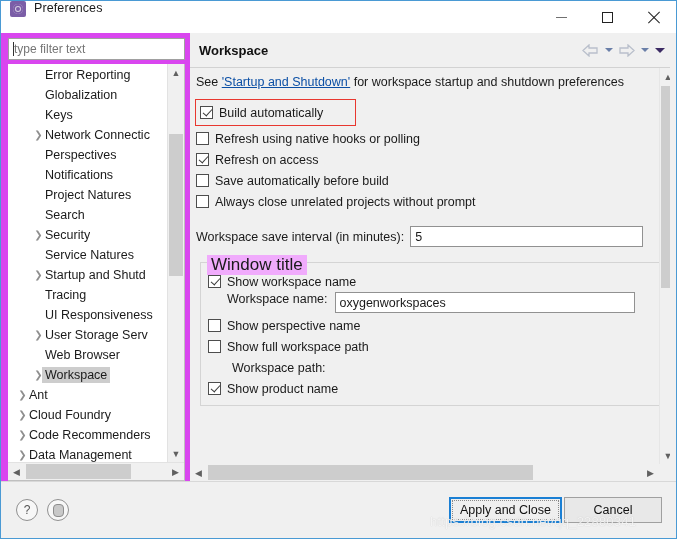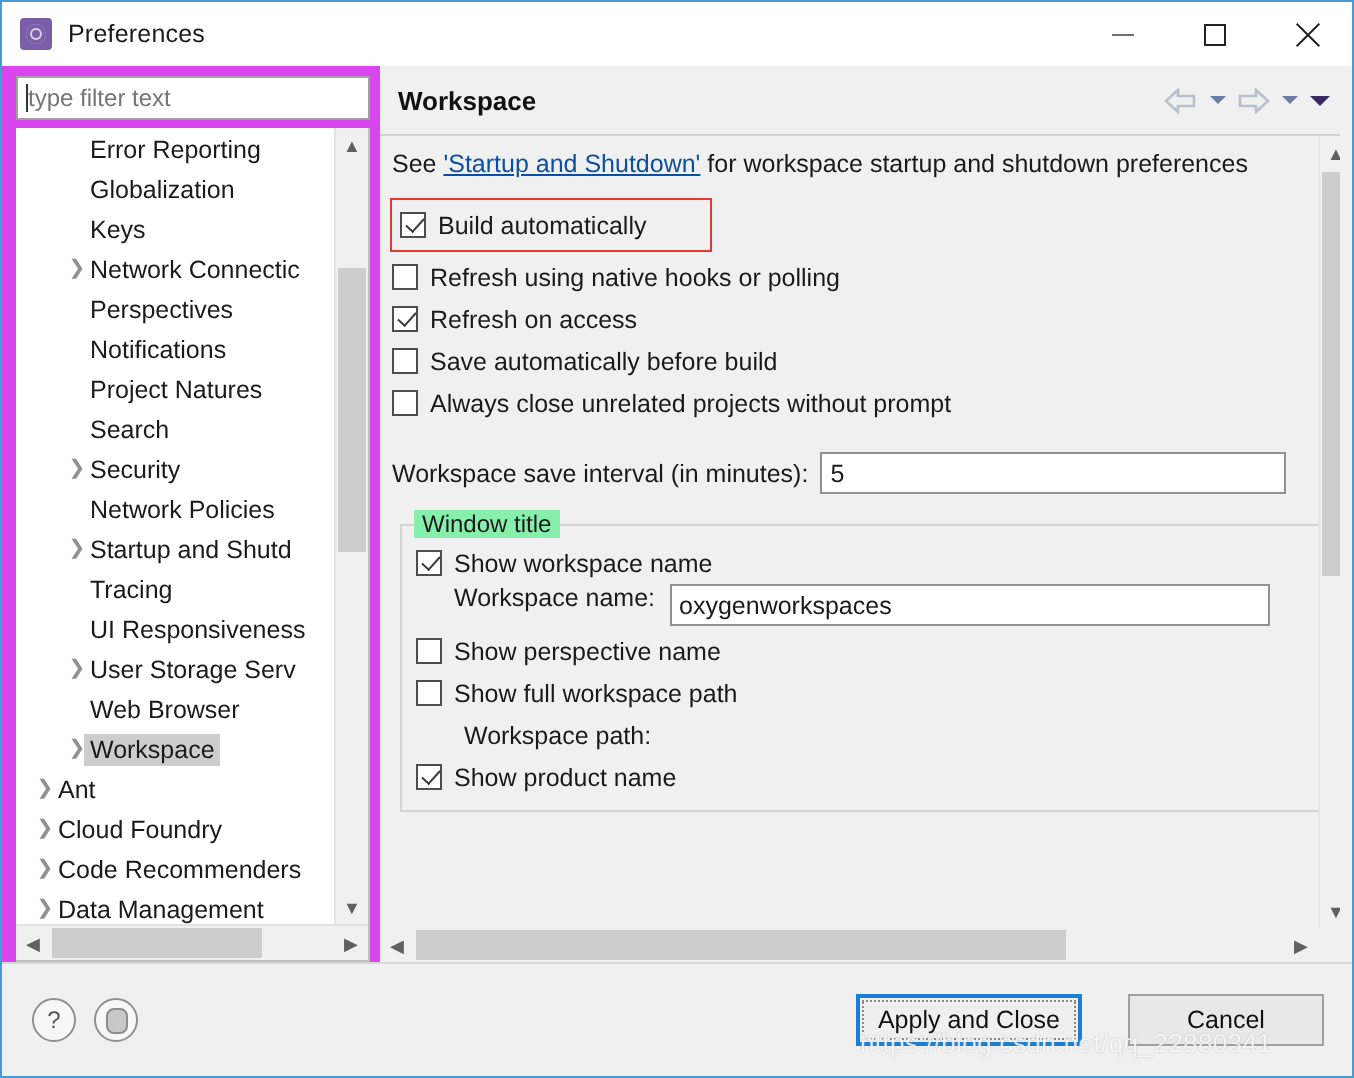--- a/index.html
+++ b/index.html
@@ -27,21 +27,20 @@
     background: #f0f0f0;
     display: flex;
     flex-direction: column;
   }
 
   
   .titlebar {
     height: 32px;
     background: #ffffff;
     display: flex;
-    align-items: center;
     flex: 0 0 auto;
     position: relative;
   }
   .title-icon {
     width: 16px; height: 16px;
     margin-left: 9px;
     background: #7b5ea7;
     border-radius: 2px;
     position: relative;
     flex: 0 0 auto;
@@ -387,23 +386,23 @@
   .groupbox {
     margin: 15px 0 0 4px;
     border: 1px solid #d4d4d4;
     border-right: 0;
     position: relative;
     padding: 8px 0 6px 7px;
   }
   .groupbox > .gb-title {
     position: absolute;
     top: -8px; left: 6px;
-    background: #86efac;
+    background: #f0abfc;
     padding: 0 4px;
-    font-size: 12px;
+    font-size: 17px;
     color: #1a1a1a;
   }
   .indent-row {
     display: flex;
     align-items: flex-start;
     padding-left: 19px;
     font-size: 12.5px;
     white-space: nowrap;
     height: 23px;
   }
@@ -470,21 +469,21 @@
     content: "";
     width: 9px; height: 11px;
     background: #c8c8c8;
     border: 1px solid #8d8d8d;
     border-radius: 4px;
   }
   .btn-group {
     position: absolute;
     right: 14px;
     display: flex;
-    gap: 23px;
+    gap: 2px;
     align-items: center;
   }
   .btn {
     height: 26px;
     min-width: 98px;
     background: #e8e8e8;
     border: 1px solid #a0a0a0;
     box-sizing: border-box;
     display: flex;
     align-items: center;
@@ -579,21 +578,21 @@
               <div class="tree-item depth1">
                 <span class="arrow empty">❯</span>
                 <span class="lbl">Search</span>
               </div>
               <div class="tree-item depth1">
                 <span class="arrow">❯</span>
                 <span class="lbl">Security</span>
               </div>
               <div class="tree-item depth1">
                 <span class="arrow empty">❯</span>
-                <span class="lbl">Network Policies</span>
+                <span class="lbl">Service Natures</span>
               </div>
               <div class="tree-item depth1">
                 <span class="arrow">❯</span>
                 <span class="lbl">Startup and Shutd</span>
               </div>
               <div class="tree-item depth1">
                 <span class="arrow empty">❯</span>
                 <span class="lbl">Tracing</span>
               </div>
               <div class="tree-item depth1">

